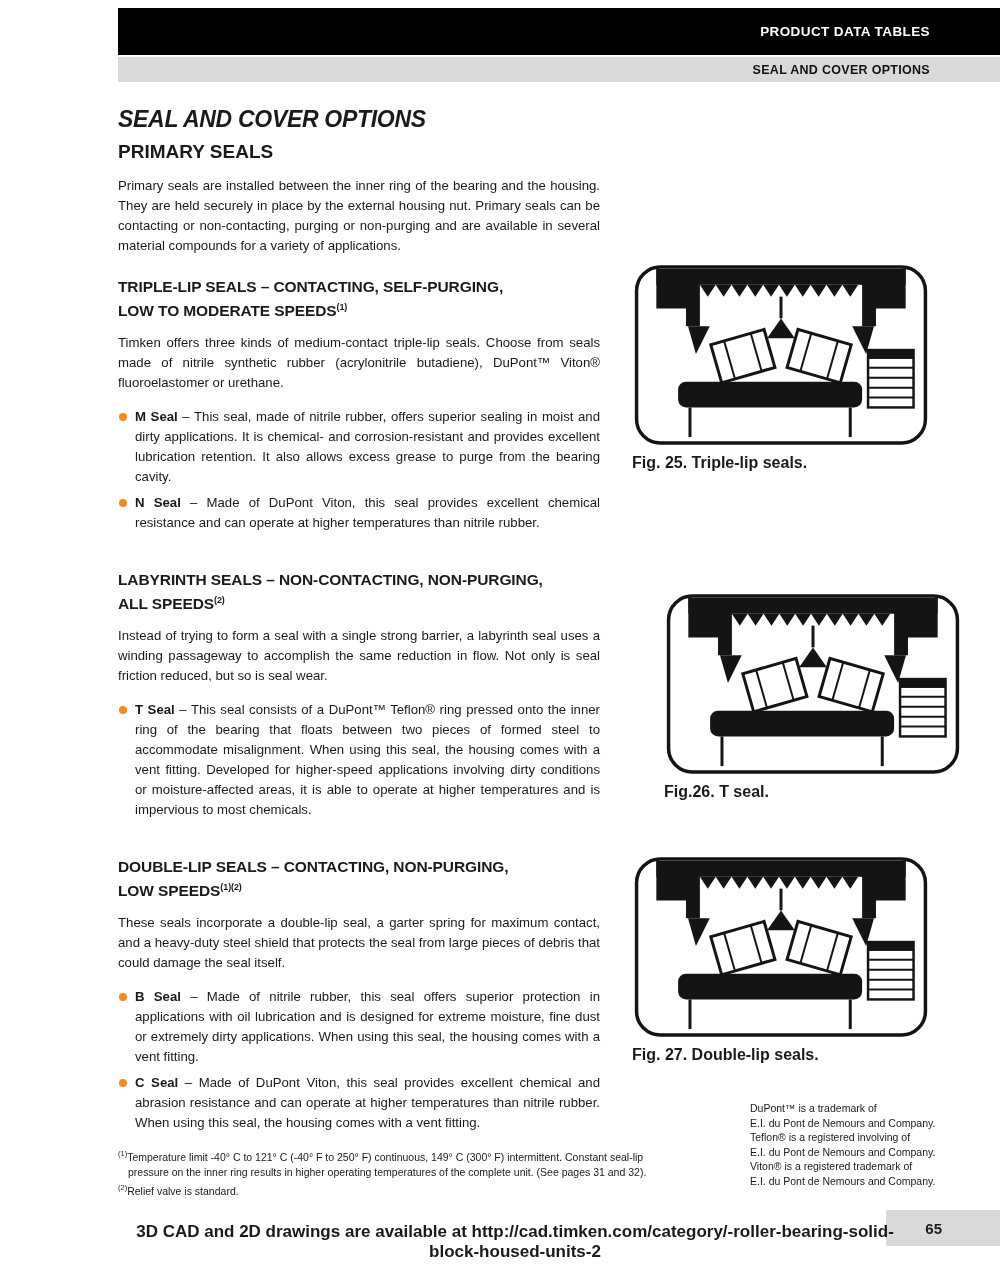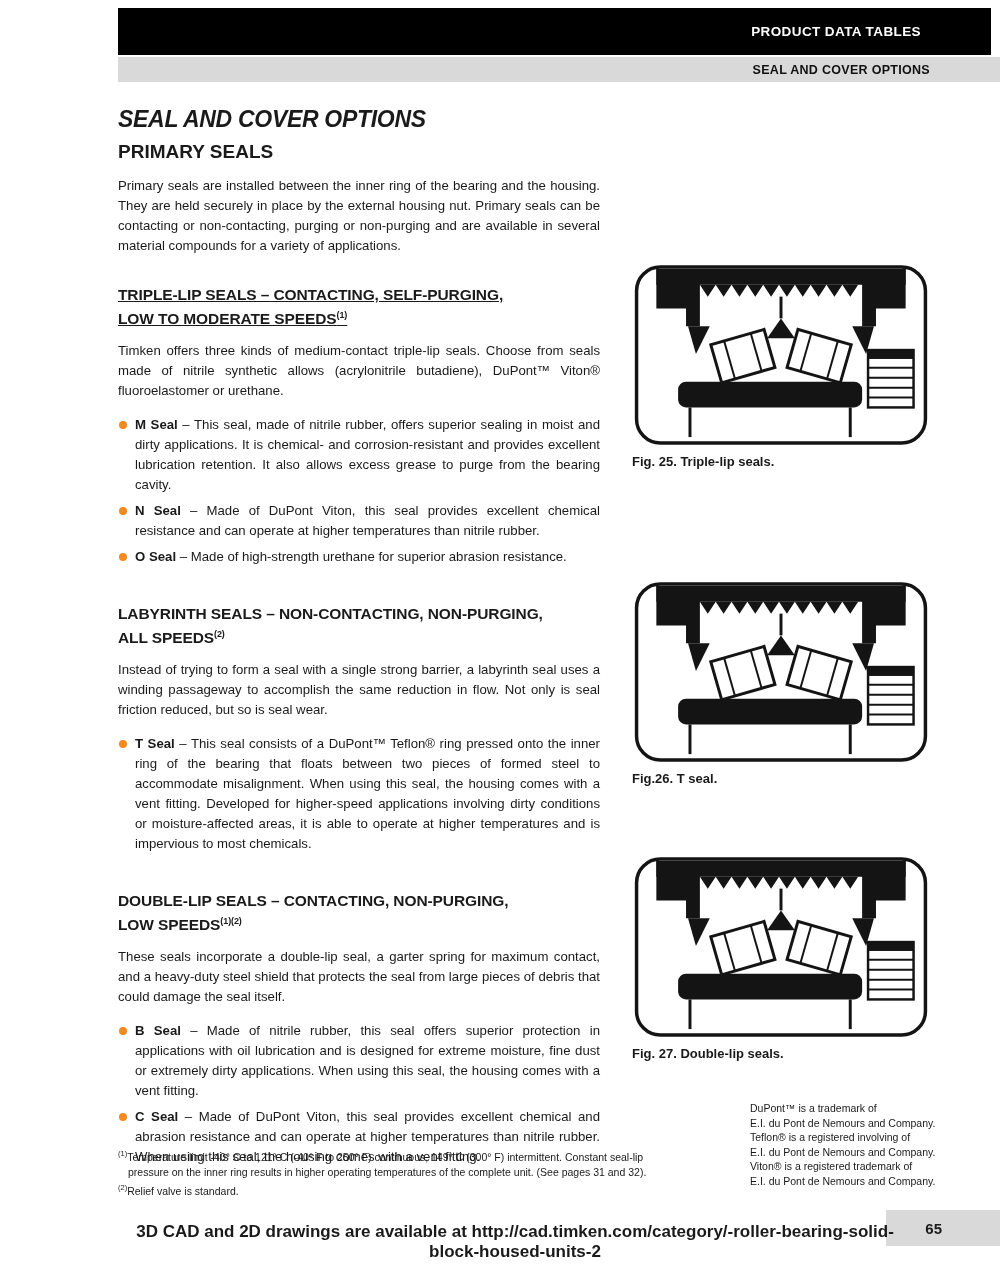--- a/index.html
+++ b/index.html
@@ -2,54 +2,54 @@
 <html style="--accent-orange: #f6891f; --bar-black: #000000; --bar-gray: #d9d9d9;"><head>
 <meta charset="utf-8">
 <style>
   * { box-sizing: border-box; margin: 0; padding: 0; }
   html, body { background: #ffffff; }
   body { font-family: "Liberation Sans", sans-serif; color: #1a1a1a; }
 
   .page { position: relative; width: 1000px; height: 1280px; background: #fff; overflow: hidden; }
 
   
-  .topbar { position: absolute; left: 118px; right: 9px; top: 8px; height: 47px;
+  .topbar { position: absolute; left: 118px; right: 0; top: 8px; height: 47px;
             background: var(--bar-black, #000); display: flex; align-items: center;
             justify-content: flex-end; padding-right: 70px; }
   .topbar .bar-label { color: #fff; font-weight: bold; font-size: 13.5px; letter-spacing: .4px; }
   .subbar { position: absolute; left: 118px; right: 0; top: 57px; height: 25px;
             background: var(--bar-gray, #d9d9d9); display: flex; align-items: center;
             justify-content: flex-end; padding-right: 70px; }
   .subbar .bar-label { color: #111; font-weight: bold; font-size: 12.5px; letter-spacing: .3px; }
 
   
   .col-text { position: absolute; left: 118px; top: 106px; width: 482px; }
   .page-title { font-size: 23px; font-style: italic; font-weight: bold; letter-spacing: -0.3px; margin-bottom: 8px; }
   .page-subtitle { font-size: 19px; font-weight: bold; margin-bottom: 13px; }
   p.body { font-size: 13.2px; line-height: 20px; text-align: justify; }
   .sec-head { font-size: 15.5px; line-height: 21px; font-weight: bold; letter-spacing: -0.1px; }
   .sec-head sup { font-size: 9px; vertical-align: super; }
   .sec-body { margin-top: 12px; }
-  .sec-1 { margin-top: 28px; text-decoration: underline; }
+  .sec-1 { margin-top: 20px; }
   .sec-2 { margin-top: 36px; }
   .sec-3 { margin-top: 36px; }
 
   ul.bullets { list-style: none; margin-top: 14px; }
   ul.bullets li { position: relative; padding-left: 17px; margin-bottom: 6px; }
   .dot { position: absolute; left: 1px; top: 6px; width: 8px; height: 8px; border-radius: 50%;
          background: var(--accent-orange, #f6891f); }
   .bullet-text { display: block; font-size: 13.2px; line-height: 20px; text-align: justify; }
   .seal-label { font-weight: bold; }
 
   
   .fig { position: absolute; left: 632px; width: 298px; }
   .fig-1 { top: 263px; }
-  .fig-2 { top: 580px; }
+  .fig-2 { top: 592px; margin-left: 32px; }
   .fig-3 { top: 855px; }
-  .fig figcaption { font-weight: bold; font-size: 13px; margin-top: 7px; }
+  .fig figcaption { font-weight: bold; font-size: 16px; margin-top: 7px; }
   .fig-svg { display: block; }
 
   
   .footnotes { position: absolute; left: 118px; top: 1146px; width: 560px;
                font-size: 10.5px; line-height: 15px; }
   .footnote { padding-left: 10px; text-indent: -10px; }
   .footnote sup { font-size: 7.5px; vertical-align: super; }
   .trademarks { position: absolute; left: 750px; top: 1101px; width: 195px;
                 font-size: 10.5px; line-height: 14.6px; }
 
@@ -114,33 +114,29 @@
 
     <h1 class="page-title">SEAL AND COVER OPTIONS</h1>
     <h2 class="page-subtitle">PRIMARY SEALS</h2>
     <p class="body">Primary seals are installed between the inner ring of the bearing and the housing. They are held securely in place by the external housing nut. Primary seals can be contacting or non-contacting, purging or non-purging and are available in several material compounds for a variety of applications.</p>
 
     <section>
       <h3 class="sec-head sec-1">
         <span>TRIPLE-LIP SEALS – CONTACTING, SELF-PURGING,</span><br>
         <span>LOW TO MODERATE SPEEDS</span><sup>(1)</sup>
       </h3>
-      <p class="body sec-body">Timken offers three kinds of medium-contact triple-lip seals. Choose from seals made of nitrile synthetic allows (acrylonitrile butadiene), DuPont™ Viton® fluoroelastomer or urethane.</p>
+      <p class="body sec-body">Timken offers three kinds of medium-contact triple-lip seals. Choose from seals made of nitrile synthetic rubber (acrylonitrile butadiene), DuPont™ Viton® fluoroelastomer or urethane.</p>
       <ul class="bullets">
         <li>
           <span class="dot"></span>
           <span class="bullet-text"><b class="seal-label">M Seal</b> <span>– This seal, made of nitrile rubber, offers superior sealing in moist and dirty applications. It is chemical- and corrosion-resistant and provides excellent lubrication retention. It also allows excess grease to purge from the bearing cavity.</span></span>
         </li>
         <li>
           <span class="dot"></span>
           <span class="bullet-text"><b class="seal-label">N Seal</b> <span>– Made of DuPont Viton, this seal provides excellent chemical resistance and can operate at higher temperatures than nitrile rubber.</span></span>
-        </li>
-        <li>
-          <span class="dot"></span>
-          <span class="bullet-text"><b class="seal-label">O Seal</b> <span>– Made of high-strength urethane for superior abrasion resistance.</span></span>
         </li>
       </ul>
     </section>
 
     <section>
       <h3 class="sec-head sec-2">
         <span>LABYRINTH SEALS – NON-CONTACTING, NON-PURGING,</span><br>
         <span>ALL SPEEDS</span><sup>(2)</sup>
       </h3>
       <p class="body sec-body">Instead of trying to form a seal with a single strong barrier, a labyrinth seal uses a winding passageway to accomplish the same reduction in flow. Not only is seal friction reduced, but so is seal wear.</p>

